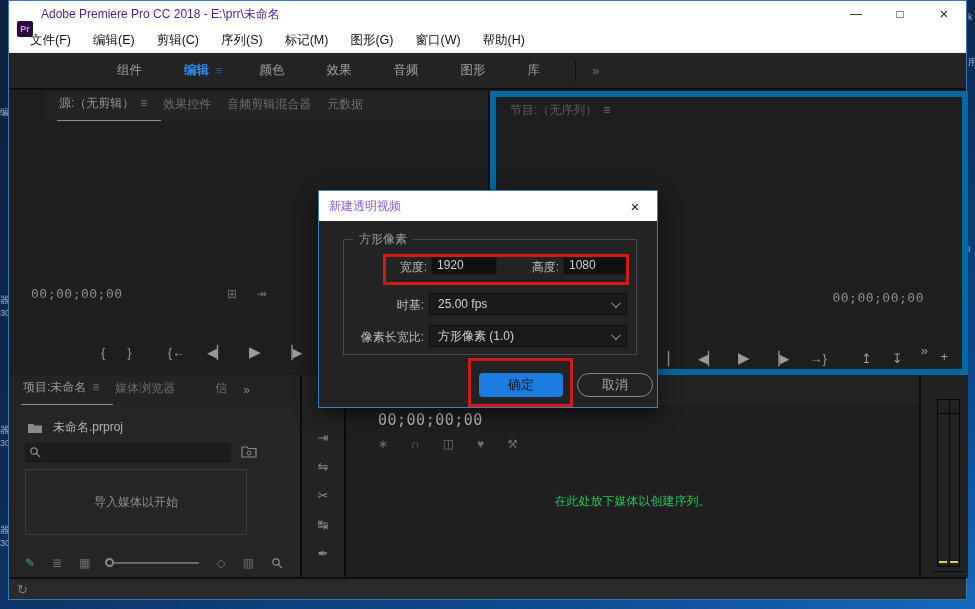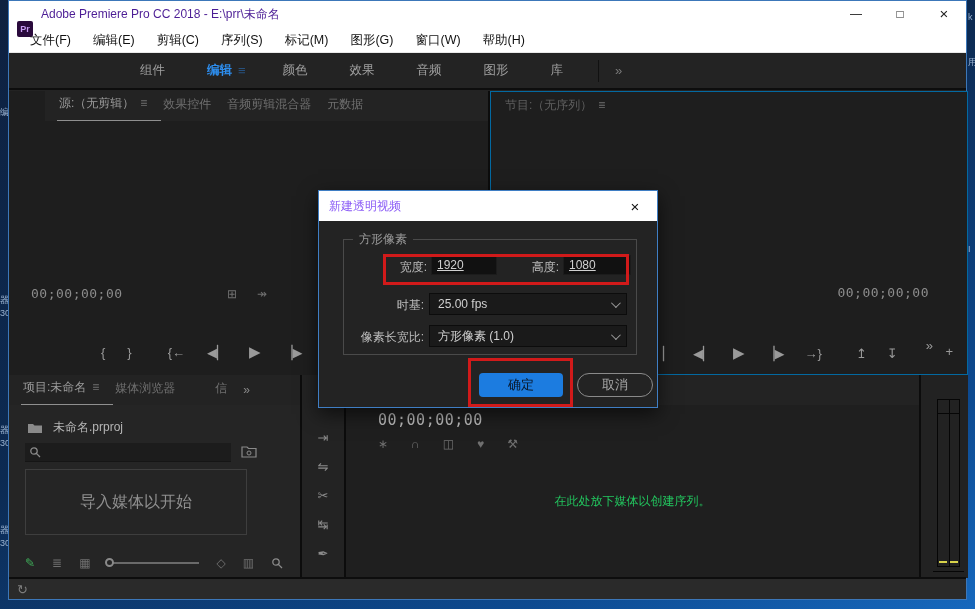--- a/index.html
+++ b/index.html
@@ -17,54 +17,54 @@
   
   .titlebar { height:26px; background:#fff; display:flex; align-items:center; padding-left:8px; }
   .prlogo { width:16px; height:16px; background:#2a0a3c; color:#c79bf2; font-size:9px; font-weight:bold;
             display:inline-flex; align-items:center; justify-content:center; border-radius:2px; margin-right:8px;margin-top:30px; }
   .titletext { color:#4c1d95; font-size:12px; flex:1; white-space:nowrap; overflow:hidden; }
   .winctl { width:44px; text-align:center; color:#222; font-size:12px; cursor:default; line-height:26px; }
   .menubar { height:26px; background:#fff; display:flex; align-items:center; padding-left:10px; border-bottom:1px solid #e8e8e8; }
   .menuitem { color:#111; font-size:12.5px; padding:0 11px; line-height:26px; }
   
   .workspacebar { height:37px; background:#232323; border-bottom:2px solid #0d0d0d;
-                  display:flex; align-items:center; padding-left:110px; }
+                  display:flex; align-items:center; padding-left:87px; }
   .wstab { color:#a0a0a0; font-size:12.5px; padding:0 21px; }
   .wstab.active { color:#2d8ceb; font-weight:bold; padding-right:6px; }
   .ws-ham { color:#27517e; font-size:13px; padding-right:16px; }
   .ws-sep { width:1px; height:22px; background:#111; margin:0 8px 0 14px; }
   .ws-overflow { color:#7a7a7a; font-size:13px; padding:0 8px; }
   
   .row1 { position:absolute; top:90px; left:0; width:959px; height:284px; background:#0c0c0c; }
   .row2 { position:absolute; top:374px; left:0; width:959px; height:203px; background:#0c0c0c; }
   .panel { position:absolute; top:0; height:100%; background:#1e1e1e; }
   .tabbar { height:30px; background:#232323; display:flex; align-items:flex-end; padding:0 0 0 12px; }
   .ptab { color:#6f6f6f; font-size:12px; padding:0 14px 8px 2px; white-space:nowrap; }
   .ptab.active { color:#9a9a9a; border-bottom:1px solid #8f8f8f; }
   .ptab .ham { color:#6f6f6f; margin-left:6px; }
   .tc { font-family:"DejaVu Sans Mono", monospace; color:#8c8c8c; font-size:13px; letter-spacing:0.5px; }
   .ticon { color:#9a9a9a; font-size:13px; }
   .dimicon { color:#6f6f6f; font-size:12px; }
   
   .source-panel { left:0; width:479px;padding-left:36px; }
-  .program-panel { left:481px; width:478px; border:1px solid #0369a1; }
+  .program-panel { left:481px; width:478px; border:6px solid #0369a1; }
   .transport { position:absolute; display:flex; align-items:center; gap:22px; }
   
   .project-panel { left:0; width:291px; background:#252525; }
   .tools-panel { left:293px; width:42px; background:#232323; display:flex; flex-direction:column;
                  align-items:center; padding-top:55px; gap:14px; }
   .toolicon { color:#8a8a8a; font-size:13px; }
   .timeline-panel { left:337px; width:573px; background:#1f1f1f; }
   .meter-panel { left:912px; width:47px; background:#222; }
   .proj-file { position:absolute; top:44px; left:18px; display:flex; align-items:center; gap:10px; color:#b5b5b5; }
   .searchbox { position:absolute; top:68px; left:16px; width:206px; height:19px; background:#1c1c1c;
                border-bottom:1px solid #151515; display:flex; align-items:center; padding-left:4px; }
   .searchbox input { background:transparent; border:none; outline:none; color:#ccc; font-size:11px; width:170px; }
   .importbox { position:absolute; top:94px; left:16px; width:222px; height:66px; border:1px solid #3e3e3e;
-               display:flex; align-items:center; justify-content:center; color:#8f8f8f; font-size:16px; }
+               display:flex; align-items:center; justify-content:center; color:#8f8f8f; font-size:12px; }
   .proj-toolbar { position:absolute; bottom:8px; left:16px; width:264px; display:flex; align-items:center; gap:17px; }
   .zoom-slider { width:92px; height:2px; background:#6a6a6a; position:relative; }
   .zoom-knob { position:absolute; left:-2px; top:-4px; width:9px; height:9px; border:2px solid #8a8a8a; border-radius:50%; background:#252525; }
   
   .meter { position:absolute; left:16px; top:24px; width:23px; height:168px; border:1px solid #060606; }
   .meter:before { content:""; position:absolute; left:50%; top:0; bottom:0; width:1px; background:#060606; }
   .meter-head { position:absolute; left:0; right:0; top:13px; height:1px; background:#060606; }
   .meter-dash { position:absolute; bottom:3px; width:8px; height:2px; background:#d8d34a; }
   .meter-base { position:absolute; left:12px; top:196px; width:31px; height:1px; background:#060606; }
   .statusbar { position:absolute; left:0; bottom:0; width:957px; height:22px; background:#2a2a2a;
@@ -72,21 +72,21 @@
   
   .dialog { position:absolute; left:318px; top:190px; width:340px; height:218px; z-index:10;
             background:#232323; border:1px solid #3f7ec4; box-shadow:0 6px 18px rgba(0,0,0,.6); }
   .dlg-title { height:30px; background:#fff; display:flex; align-items:center; padding:0 10px; }
   .dlg-title-text { color:#8b5cf6; font-size:12px; flex:1; }
   .dlg-close { color:#111; font-size:15px; width:24px; text-align:center; }
   .fieldset { position:absolute; left:24px; top:48px; width:294px; height:116px; border:1px solid #4a4a4a; }
   .legend { position:absolute; left:34px; top:40px; background:#232323; padding:0 6px; color:#9a9a9a; font-size:12px; }
   .dlg-label { position:absolute; color:#bdbdbd; font-size:12px; text-align:right; }
   .dlg-input { position:absolute; height:20px; background:#111; border:1px solid #1c1c1c; color:#d0d0d0;
-               font-size:12px; padding:0 5px; line-height:18px;text-decoration:underline; }
+               font-size:12px; padding:0 5px; line-height:18px; }
   .dlg-select { position:absolute; left:110px; width:198px; height:22px; background:#1a1a1a; border:1px solid #0c0c0c;
                 color:#d0d0d0; font-size:12px; display:flex; align-items:center; padding:0 8px; }
   .chev { margin-left:auto; width:7px; height:7px; border-right:1.5px solid #9a9a9a; border-bottom:1.5px solid #9a9a9a;
           transform:rotate(45deg) translateY(-2px); }
   .btn-ok { position:absolute; left:160px; top:182px; width:84px; height:24px; background:#1c7ce0; border-radius:4px;
             color:#0a1422; font-size:13px; display:flex; align-items:center; justify-content:center; }
   .btn-cancel { position:absolute; left:258px; top:182px; width:76px; height:24px; background:transparent; border:1px solid #8a8a8a;
             border-radius:12px; color:#a8a8a8; font-size:13px; display:flex; align-items:center; justify-content:center; }
   .redbox { position:absolute; border:3px solid #d11a1a; z-index:20; }
   svg { display:block; }

